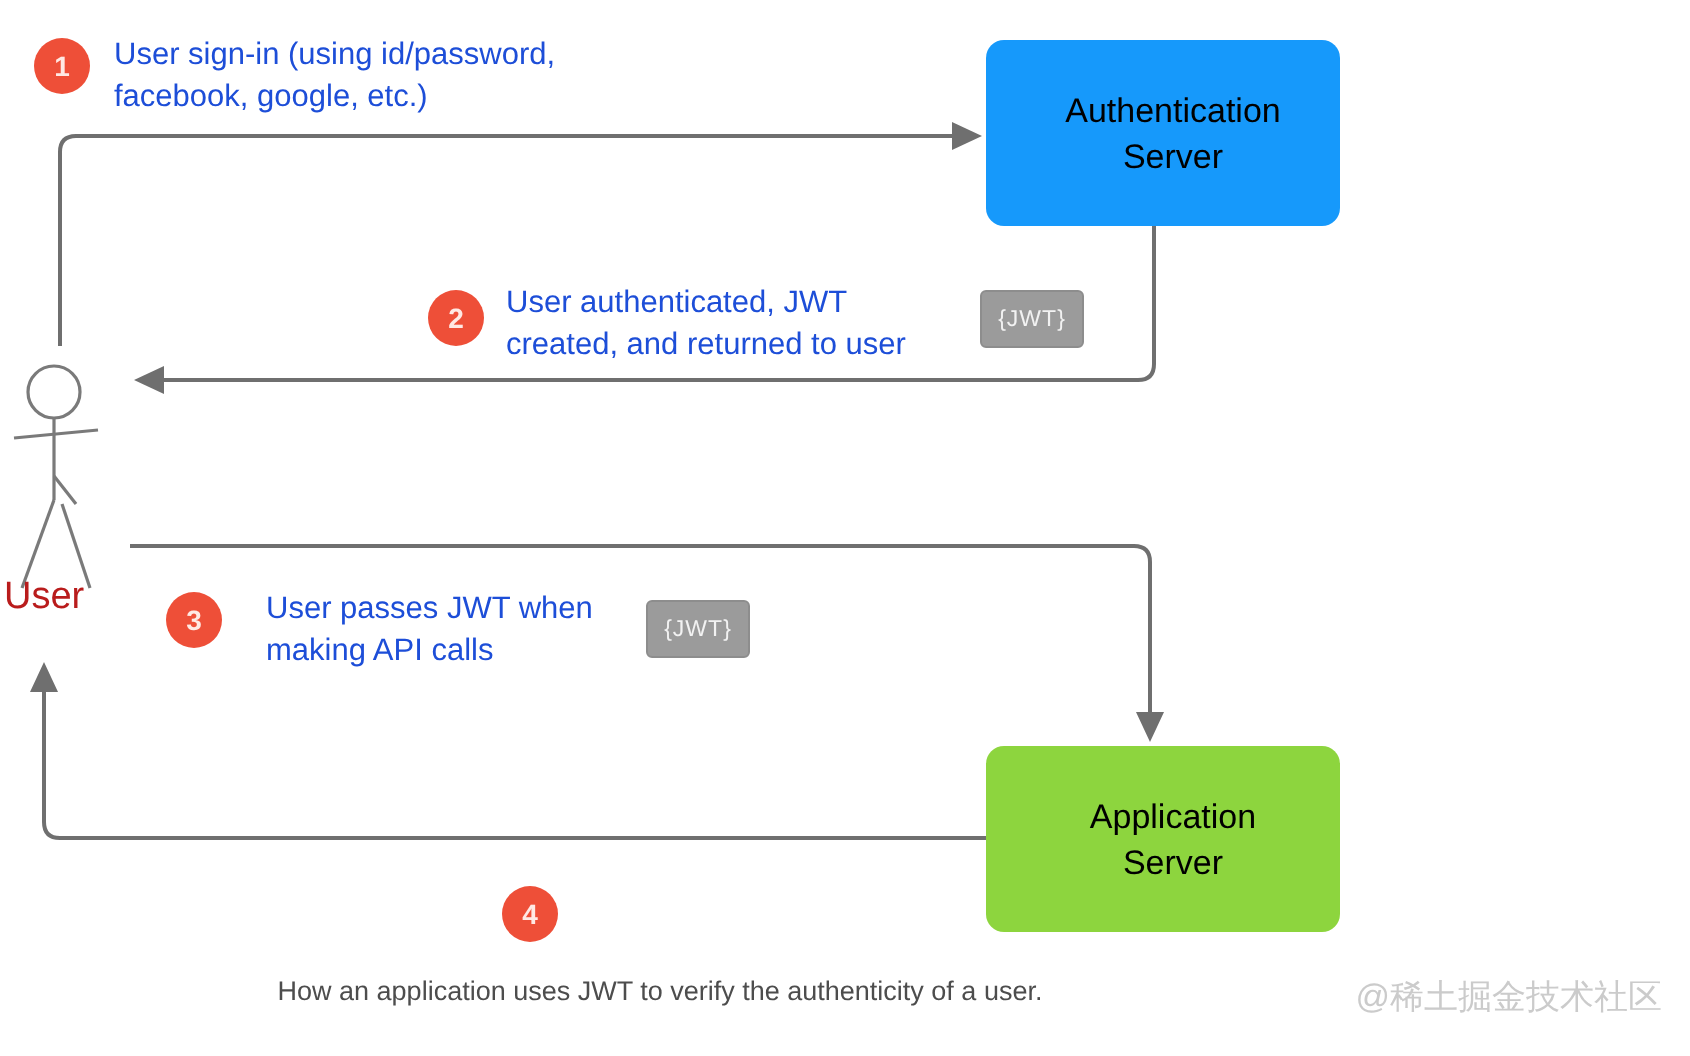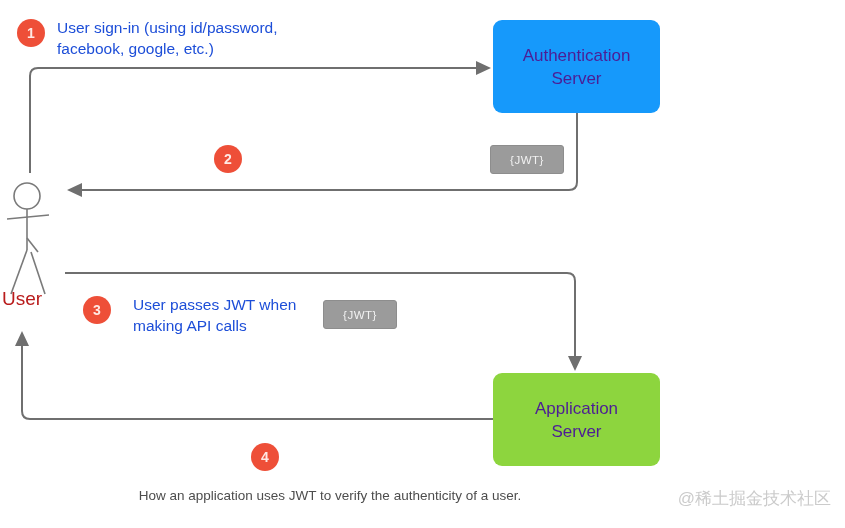--- a/index.html
+++ b/index.html
@@ -10,38 +10,38 @@
   .abs{position:absolute;}
   
   #connectors{position:absolute;left:0;top:0;width:845px;height:528px;}
   .arrow-line{fill:none;stroke:#6f6f6f;stroke-width:2;}
   .arrow-head{fill:#6f6f6f;stroke:none;}
   .figure-stroke{fill:none;stroke:#7a7a7a;stroke-width:1.6;}
   
   .server-box{
     position:absolute;width:167px;height:93px;border-radius:9px;
     display:flex;align-items:center;justify-content:center;text-align:center;
-    color:#4c1d95;font-size:17px;line-height:23px;white-space:pre-line;
+    color:#000000;font-size:17px;line-height:23px;white-space:pre-line;padding-left:10px;
   }
   #auth-box{left:493px;top:20px;background:var(--blue,#1699fb);}
   #app-box{left:493px;top:373px;background:var(--green,#8dd53e);}
   
   .step-num{
     position:absolute;width:28px;height:28px;border-radius:50%;
     background:var(--red,#ee4f38);color:#ffe9e4;
     display:flex;align-items:center;justify-content:center;
     font-size:14px;font-weight:bold;
   }
   
   .step-text{
     position:absolute;font-size:15.5px;line-height:21px;white-space:pre-line;color:#1d4ed8;
   }
   
   .jwt-badge{
-    position:absolute;width:74px;height:29px;border-radius:3px;
+    position:absolute;width:52px;height:29px;border-radius:3px;
     background:#9b9b9b;border:1px solid #8d8d8d;box-sizing:border-box;
     color:#f2f2f2;font-size:11.5px;letter-spacing:0.5px;
     display:flex;align-items:center;justify-content:center;
   }
   #user-label{position:absolute;left:2px;top:288px;font-size:19px;color:#b91c1c;}
   #caption{position:absolute;left:115px;top:488px;width:430px;text-align:center;
     font-size:13.5px;color:#4d4d4d;}
   #watermark{position:absolute;right:14px;top:487px;font-size:17px;color:#cbcbcb;}
 </style>
 </head>
@@ -84,20 +84,22 @@
   <div id="auth-box" class="server-box">Authentication
 Server</div>
   <div id="app-box" class="server-box">Application
 Server</div>
 
   <div class="step-num abs" style="left:17px;top:19px;">1</div>
   <div class="step-text abs" style="left:57px;top:17px;">User sign-in (using id/password,
 facebook, google, etc.)</div>
 
   <div class="step-num abs" style="left:214px;top:145px;">2</div>
+  <div class="step-text abs" style="left:253px;top:141px;">User authenticated, JWT
+created, and returned to user</div>
   <div class="jwt-badge" style="left:490px;top:145px;">{JWT}</div>
 
   <div class="step-num abs" style="left:83px;top:296px;">3</div>
   <div class="step-text abs" style="left:133px;top:294px;">User passes JWT when
 making API calls</div>
   <div class="jwt-badge" style="left:323px;top:300px;">{JWT}</div>
 
   <div class="step-num abs" style="left:251px;top:443px;">4</div>
 
   <div id="user-label">User</div>

